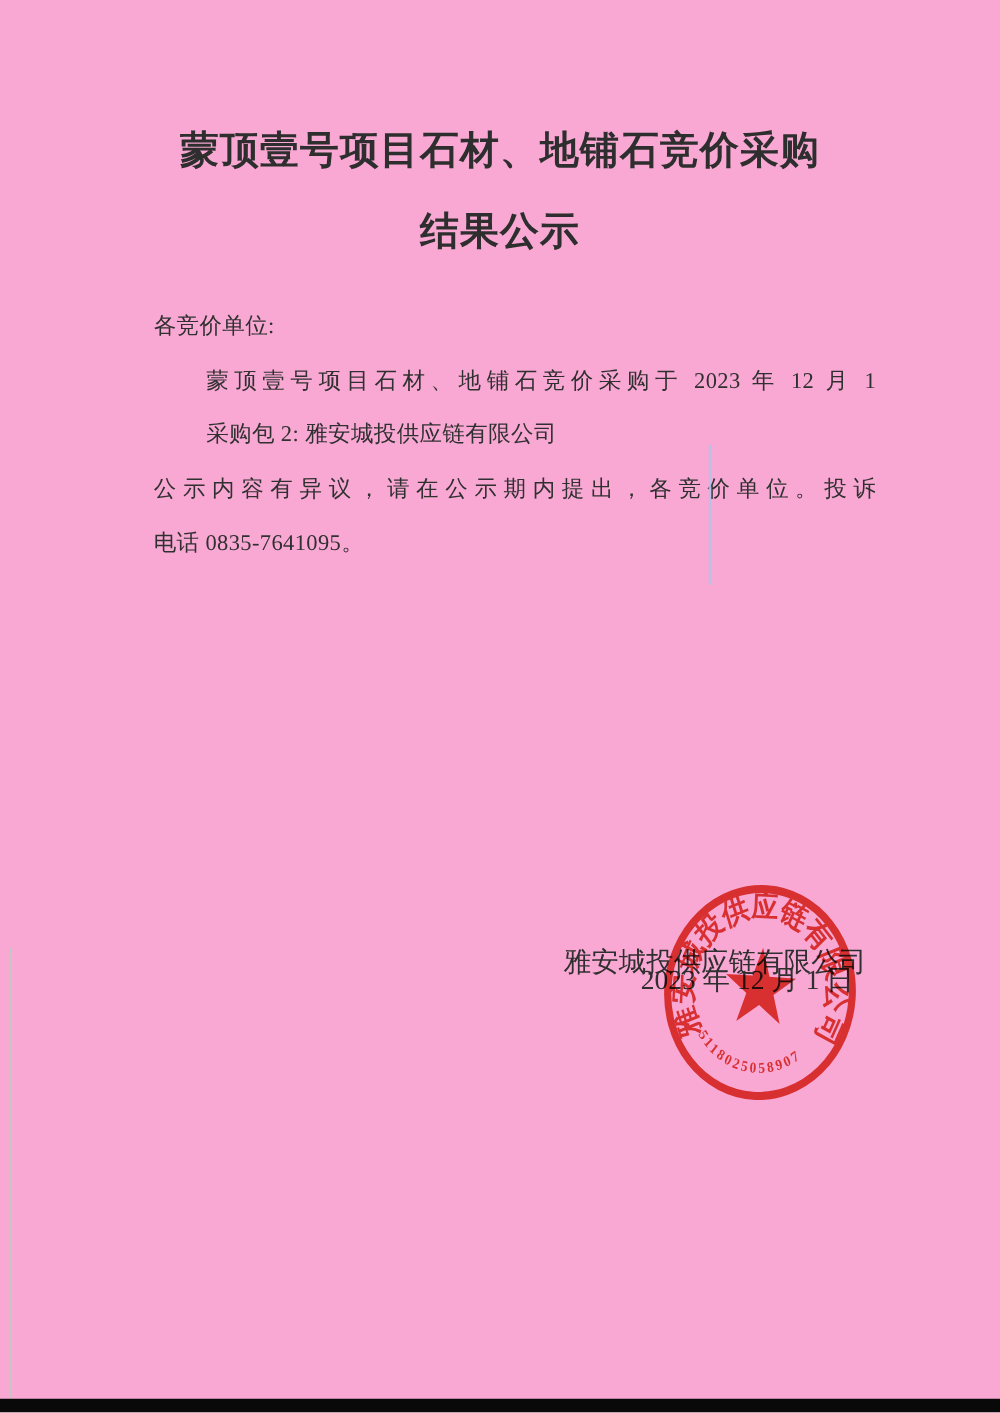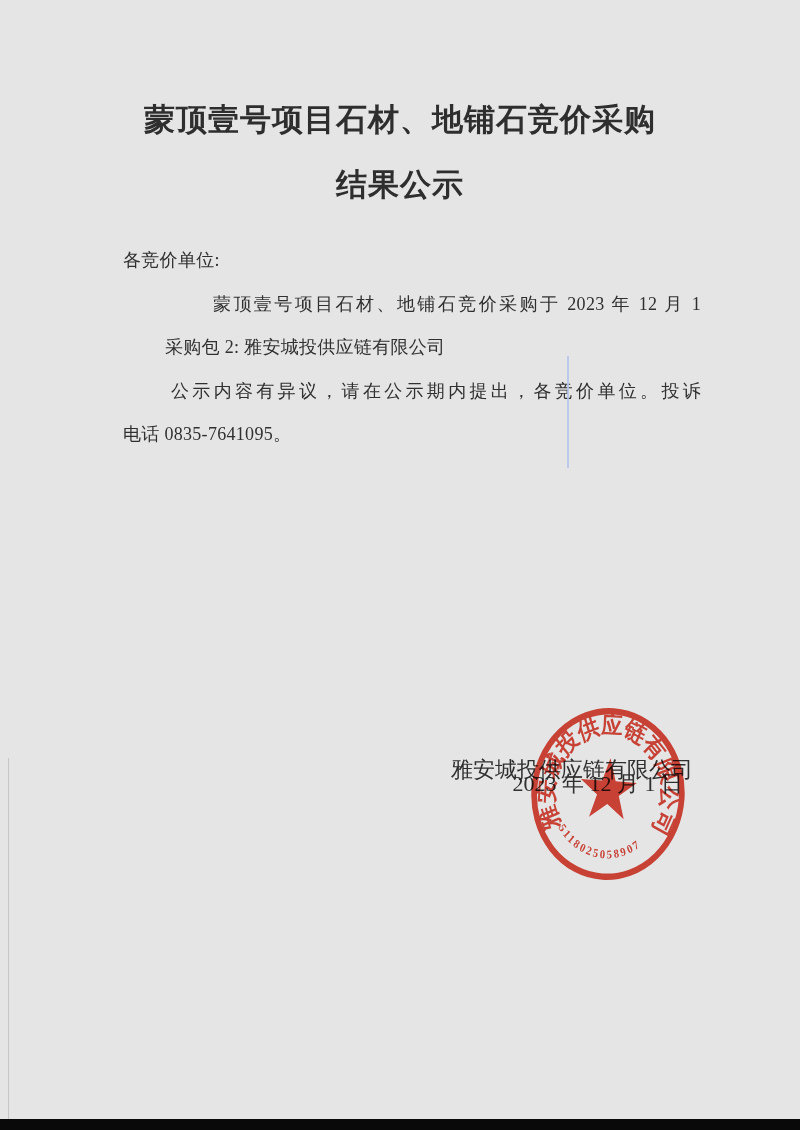--- a/index.html
+++ b/index.html
@@ -10,21 +10,21 @@
     width: 800px;
     height: 1130px;
     background: #ffffff;
     overflow: hidden;
     position: relative;
     font-family: "Liberation Serif", "DejaVu Serif", serif;
   }
   .page {
     position: absolute;
     inset: 0;
-    background: #e5e5e5;
+    background: #f9a8d4;
     padding-left: 19px;
   }
   .doc-title {
     position: absolute;
     left: 0;
     right: 0;
     text-align: center;
     font-size: 31px;
     font-weight: bold;
     letter-spacing: 1px;
@@ -38,21 +38,21 @@
     left: 123px;
     top: 239px;
     width: 578px;
     font-size: 18px;
     line-height: 43.5px;
     color: #303030;
     letter-spacing: 0.3px;
   }
   .line { text-align: left; white-space: normal; }
   .line.indent { text-indent: 42px; }
-  .line.stretch { text-align: justify; text-align-last: justify; margin-left: 48px; }
+  .line.stretch { text-align: justify; text-align-last: justify; }
   .sig {
     position: absolute;
     font-size: 22px;
     color: #2f2f2f;
     white-space: nowrap;
     z-index: 1;
   }
   .sig.company { top: 755px; right: 107px; }
   .sig.date { top: 769px; right: 117px; }
   .seal {

